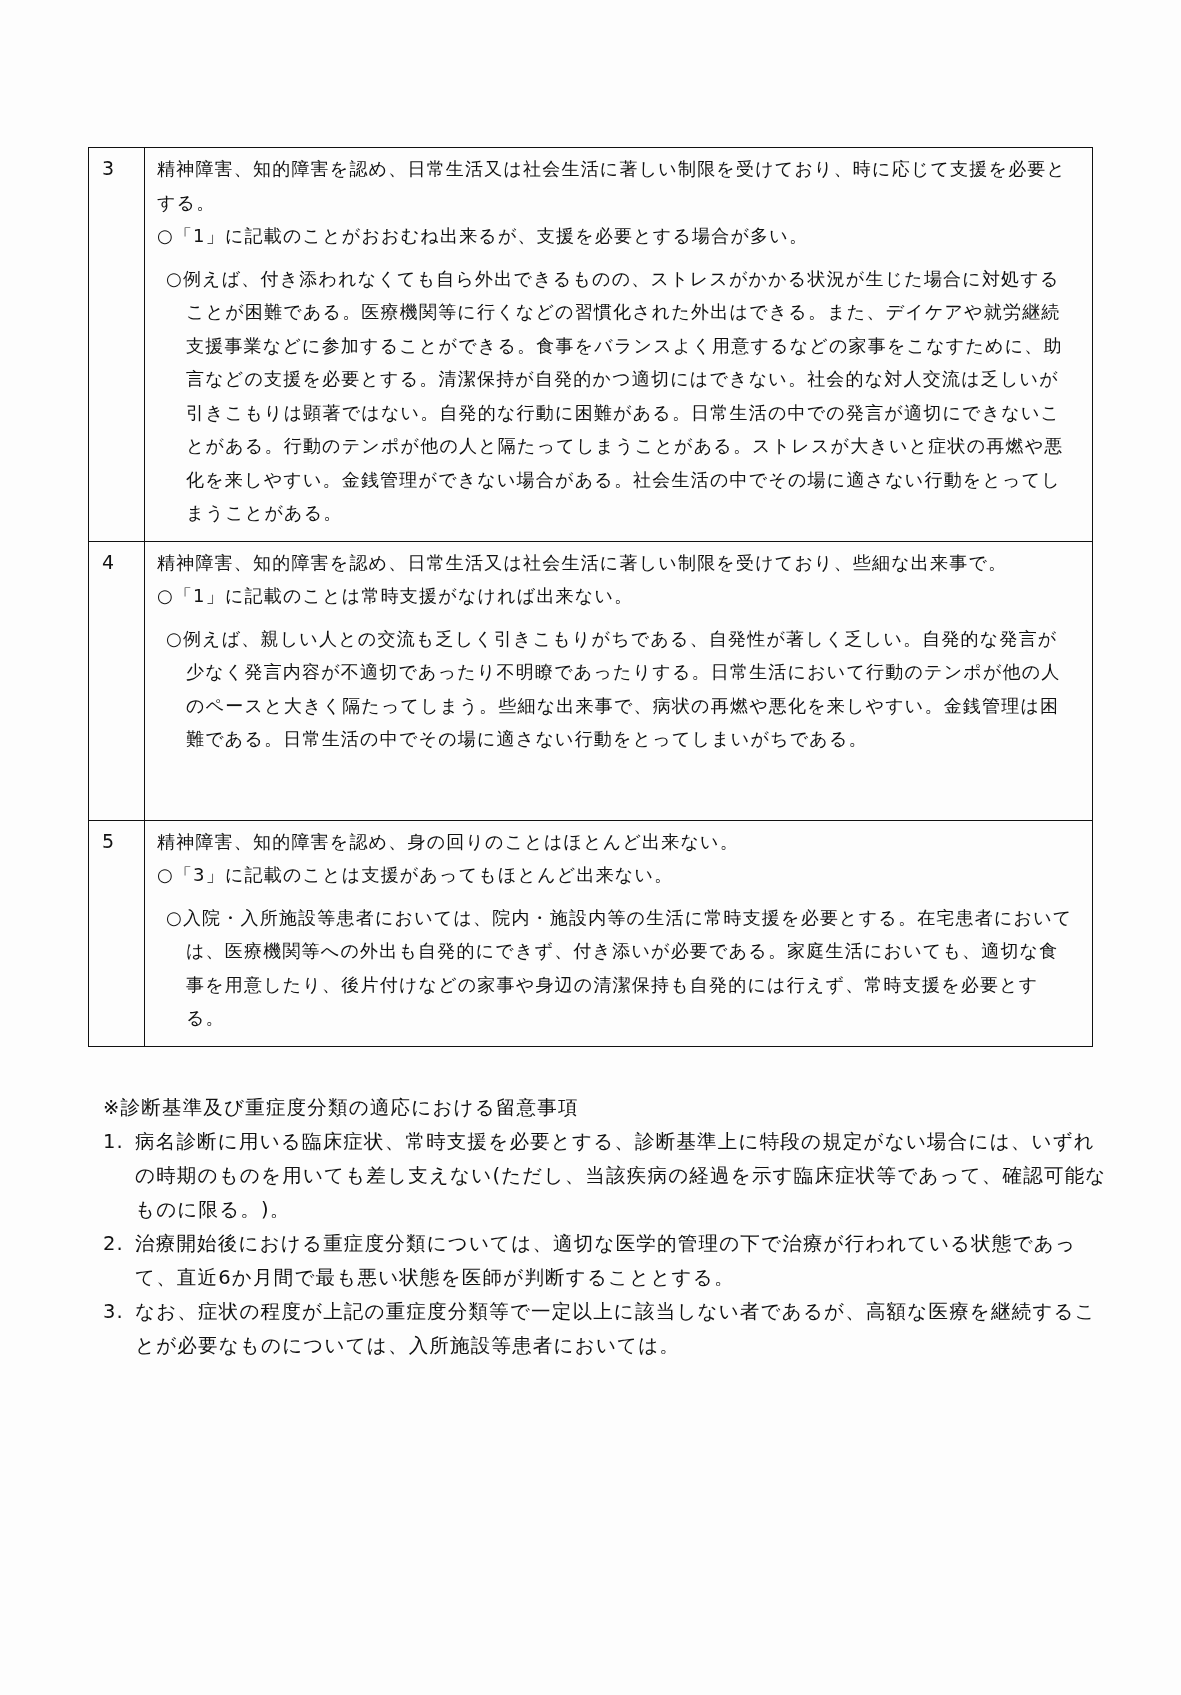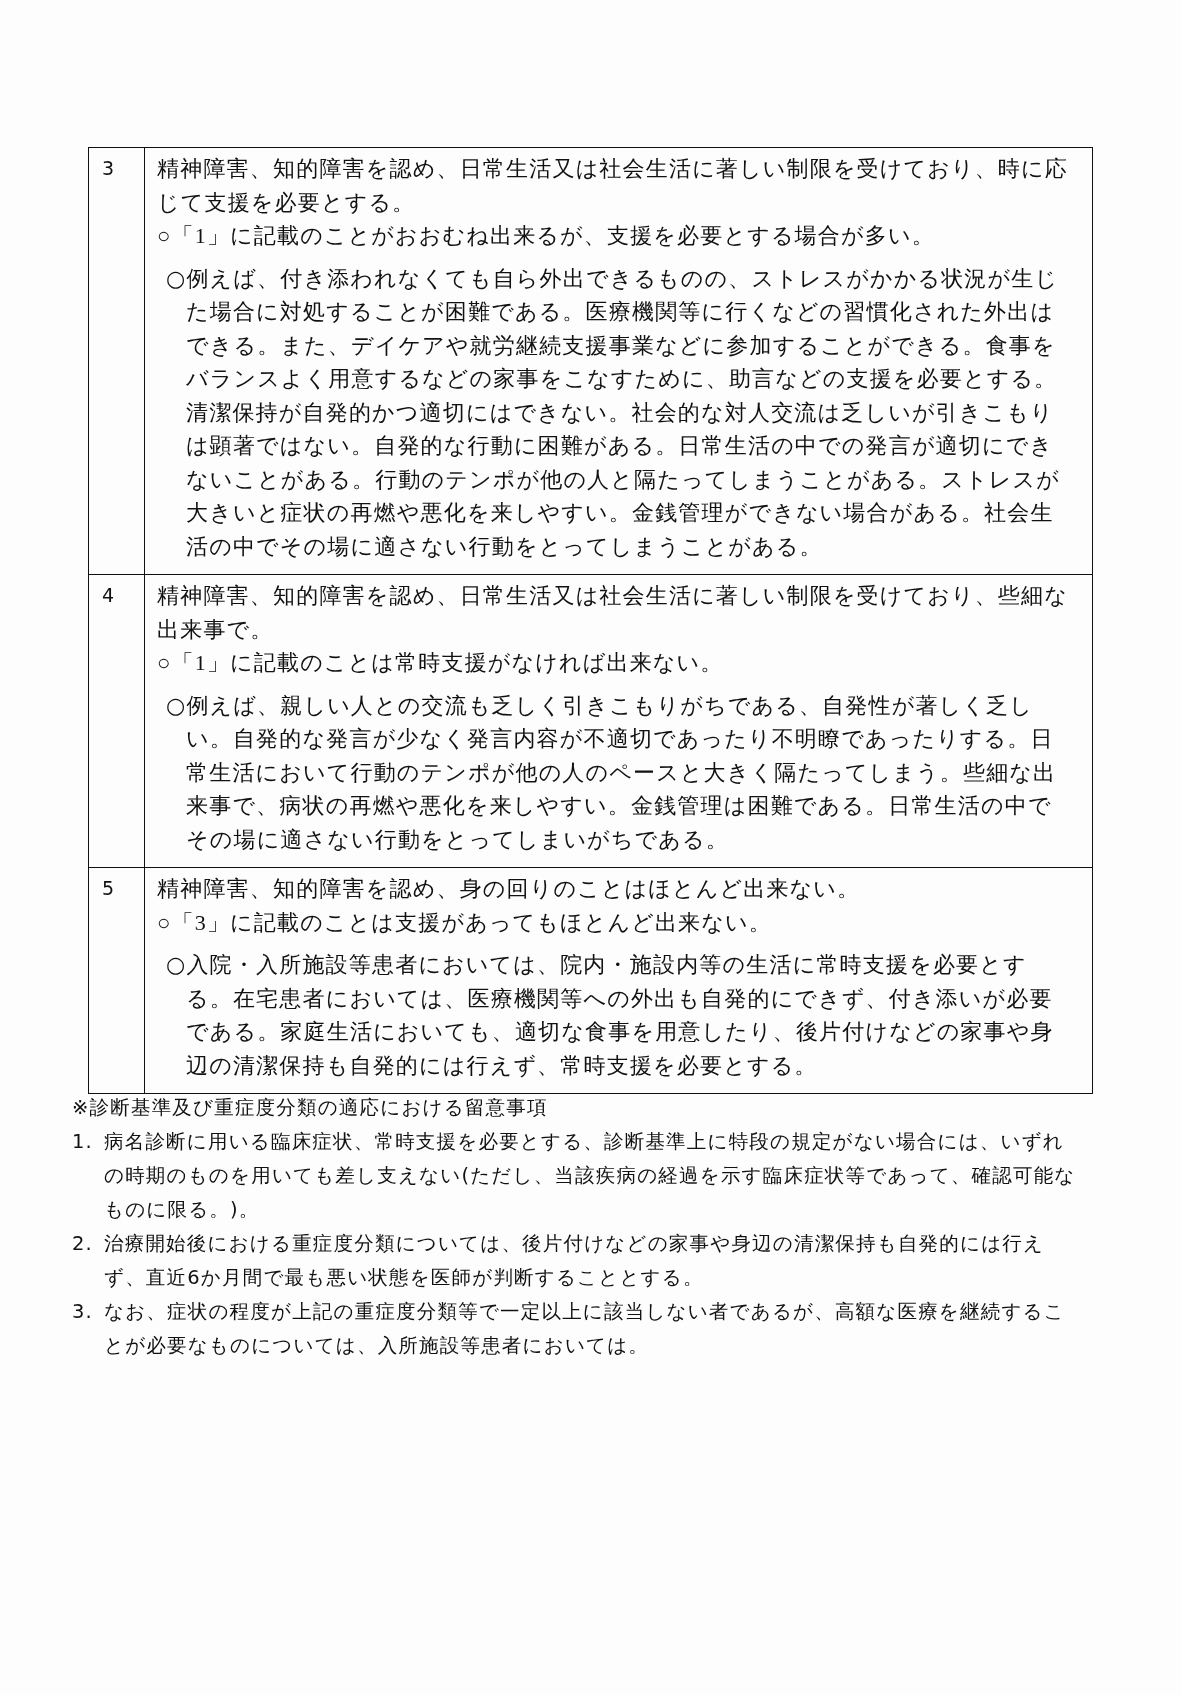--- a/index.html
+++ b/index.html
@@ -36,41 +36,40 @@
   td.grade-num {
     width: 56px;
     font-size: 19px;
     padding-left: 13px !important;
     padding-top: 4px !important;
     line-height: 33.5px;
     box-sizing: border-box;
   }
   td.grade-body {
     padding: 4px 10px 2px 12px !important;
-    font-size: 22px;
+    font-size: 18px;
     line-height: 33.5px;
     letter-spacing: 1.2px;
   }
   .summary {
     margin: 0;
   }
   .bullet {
     margin: 0;
     padding-left: 20px;
     text-indent: -20px;
-    font-family: Liberation Serif, serif;
   }
   .bullet-hang {
     margin: 9px;
     padding-left: 20px;
     text-indent: -20px;
   }
   .notes {
     position: absolute;
-    left: 72px;
+    left: 103px;
     top: 1091px;
     width: 1010px;
     font-size: 19.5px;
     line-height: 34px;
     letter-spacing: 1.2px;
   }
   .notes-title {
     margin: 0;
   }
   .note-item {
@@ -120,21 +119,21 @@
   </table>
 
   <div class="notes">
     <p class="notes-title">※診断基準及び重症度分類の適応における留意事項</p>
     <div class="note-item">
       <span class="note-num">1.</span>
       <span class="note-text">病名診断に用いる臨床症状、常時支援を必要とする、診断基準上に特段の規定がない場合には、いずれの時期のものを用いても差し支えない(ただし、当該疾病の経過を示す臨床症状等であって、確認可能なものに限る。)。</span>
     </div>
     <div class="note-item">
       <span class="note-num">2.</span>
-      <span class="note-text">治療開始後における重症度分類については、後片付けなどの家事や身辺の清潔保持も自発的には行えず、直近6か月間で最も悪い状態を医師が判断することとする。</span>
+      <span class="note-text">治療開始後における重症度分類については、適切な医学的管理の下で治療が行われている状態であって、直近6か月間で最も悪い状態を医師が判断することとする。</span>
     </div>
     <div class="note-item">
       <span class="note-num">3.</span>
       <span class="note-text">なお、症状の程度が上記の重症度分類等で一定以上に該当しない者であるが、高額な医療を継続することが必要なものについては、入所施設等患者においては。</span>
     </div>
   </div>
 
 </div>
 
 </body></html>

